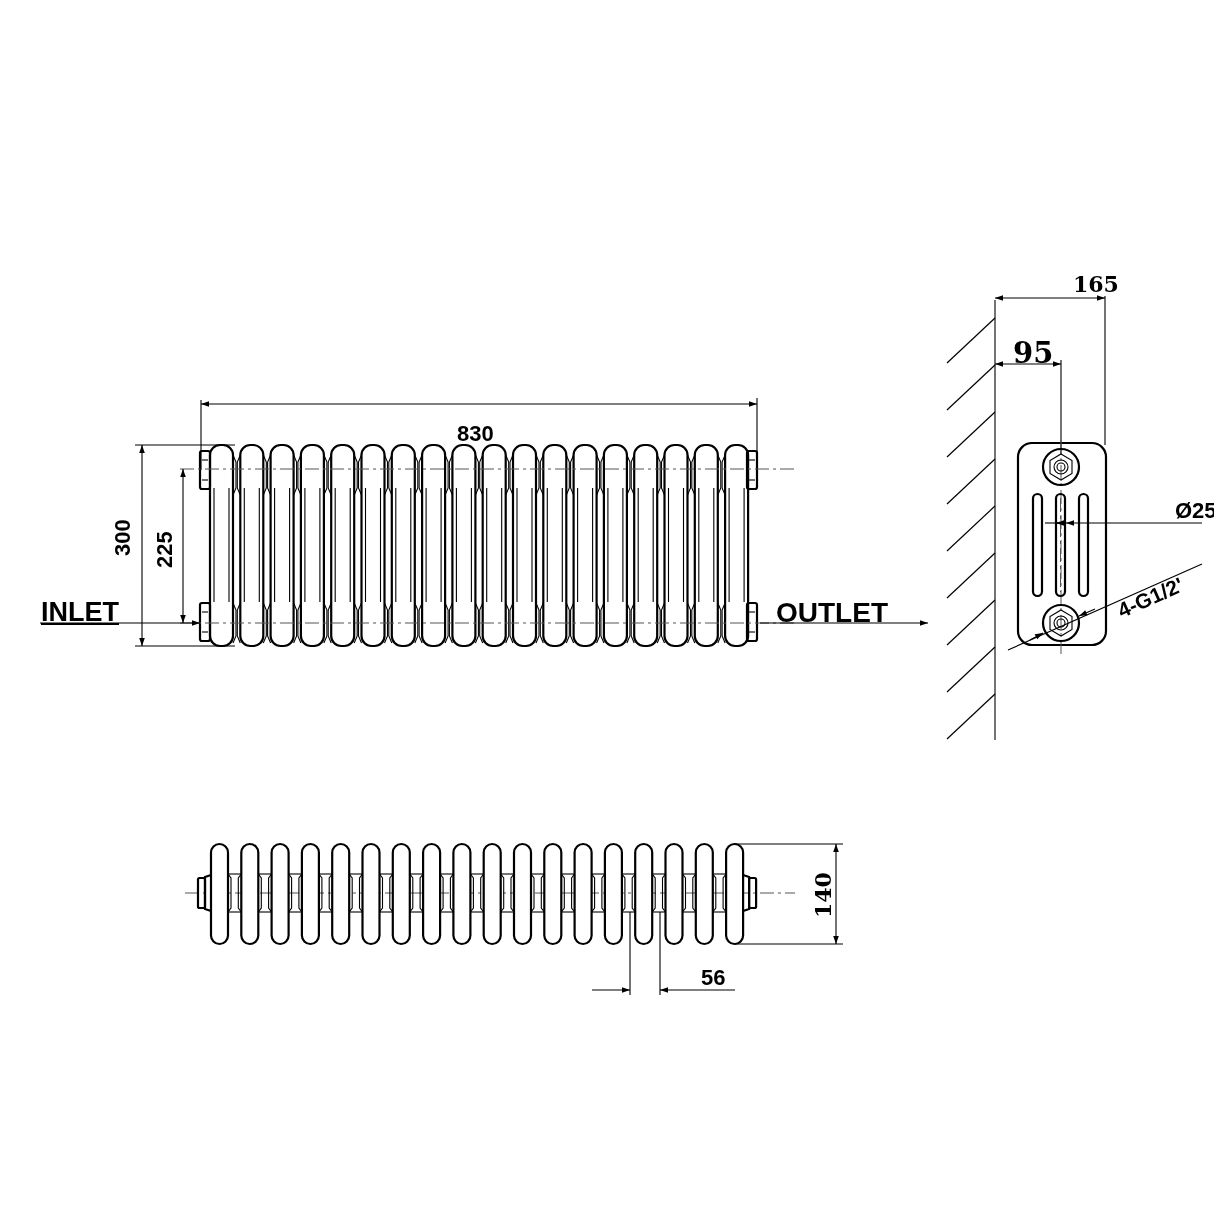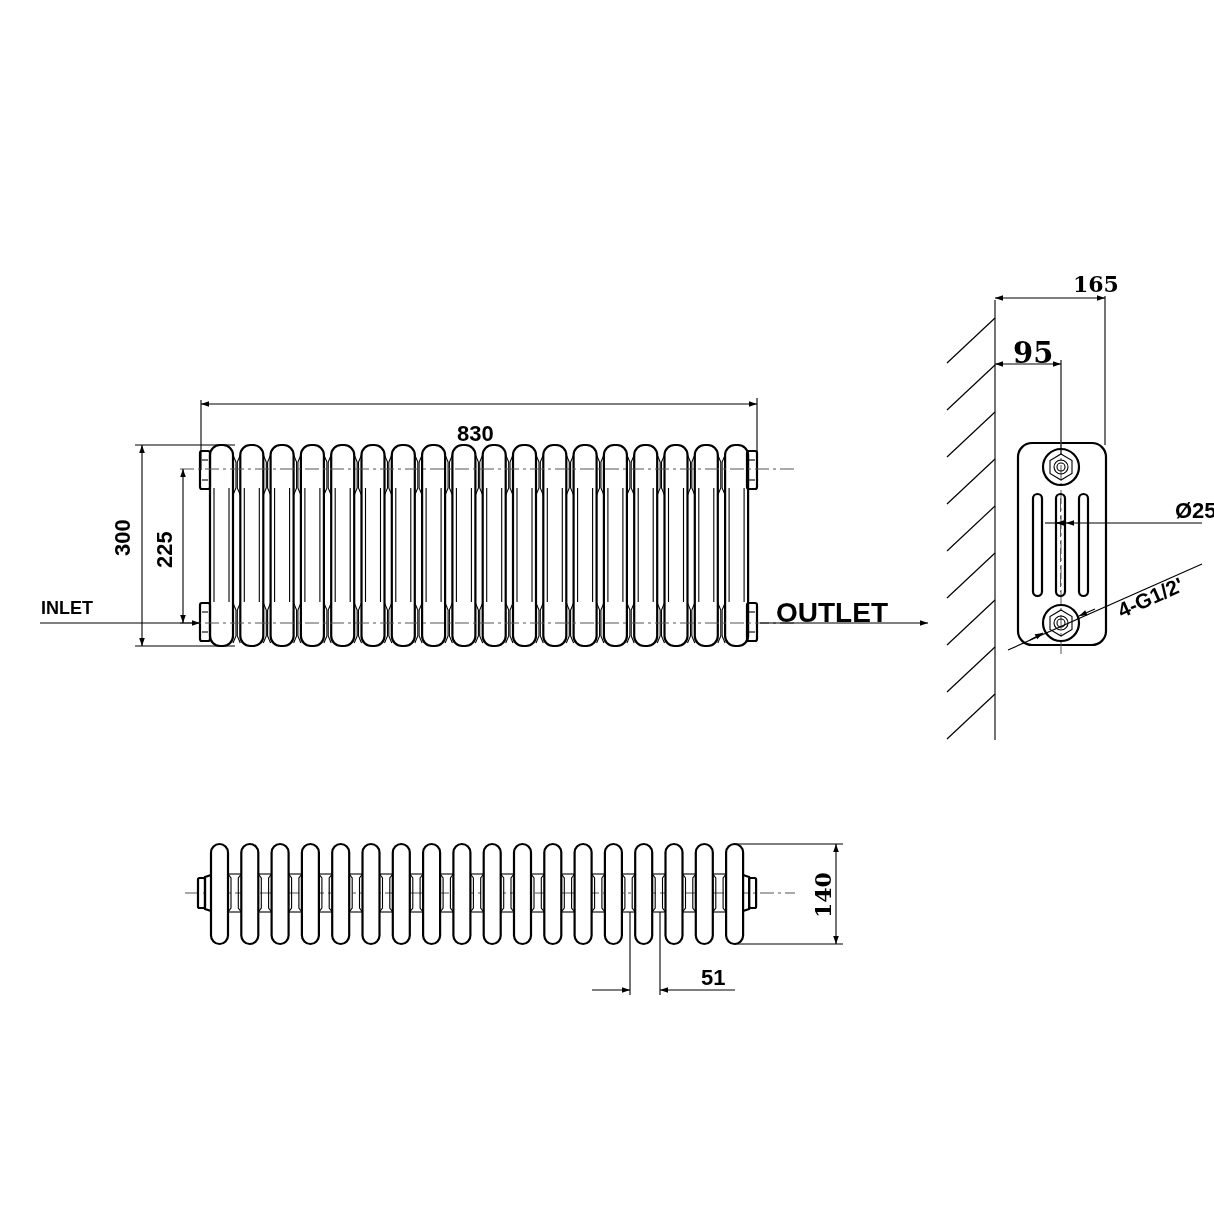--- a/index.html
+++ b/index.html
@@ -340,23 +340,23 @@
       <line class="thin" x1="630" y1="912" x2="630" y2="995"></line>
       <line class="thin" x1="660" y1="912" x2="660" y2="995"></line>
       <line class="thin" x1="592" y1="990" x2="630" y2="990" marker-end="url(#ah)"></line>
       <line class="thin" x1="735" y1="990" x2="660" y2="990" marker-end="url(#ah)"></line>
     </g>
   </svg>
 
   <div class="lbl" style="left:457px;top:378px;font-size:22px;margin-top:45px;">830</div>
   <div class="lbl" style="left:112px;top:556px;font-size:22px;transform:rotate(-90deg);transform-origin:0 0;">300</div>
   <div class="lbl" style="left:154px;top:568px;font-size:22px;transform:rotate(-90deg);transform-origin:0 0;">225</div>
-  <div class="lbl" style="left:41px;top:599px;font-size:18px;">INLET</div>
+  <div class="lbl" style="left:41px;top:599px;font-size:27px;text-decoration:underline;">INLET</div>
   <div class="lbl" style="left:776px;top:599px;font-size:28px;">OUTLET</div>
 
   <div class="lbl serif" style="left:1073px;top:273px;font-size:22px;">165</div>
   <div class="lbl serif" style="left:1013px;top:339px;font-size:29px;">95</div>
   <div class="lbl" style="left:1147px;top:500px;font-size:22px;margin-left:28px;">Ø25</div>
   <div class="lbl" style="left:1123px;top:600px;font-size:21px;transform:rotate(-24deg);transform-origin:0 100%;">4-G1/2'</div>
 
   <div class="lbl serif" style="left:812px;top:918px;font-size:22px;transform:rotate(-90deg);transform-origin:0 0;">140</div>
-  <div class="lbl" style="left:701px;top:967px;font-size:22px;">51</div>
+  <div class="lbl" style="left:701px;top:967px;font-size:22px;">56</div>
 </div>
 
 </body></html>

